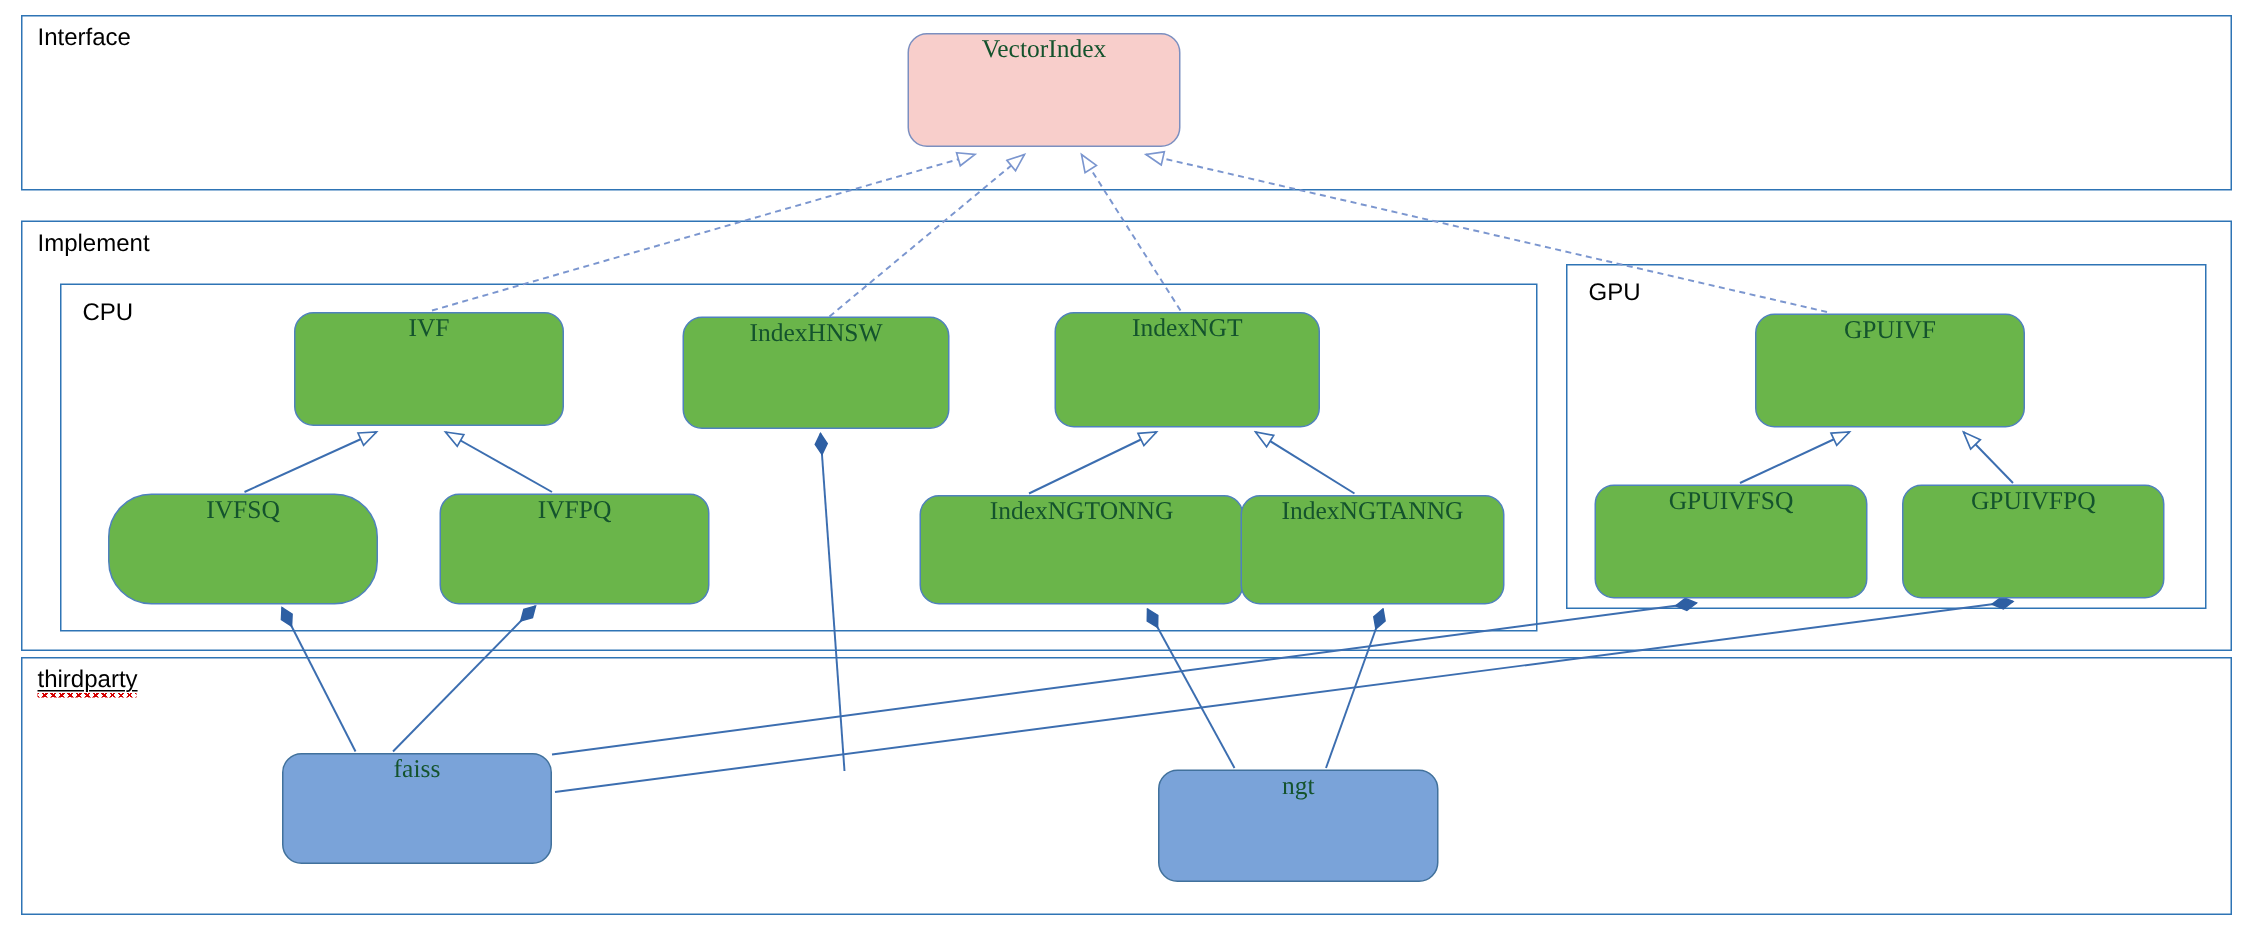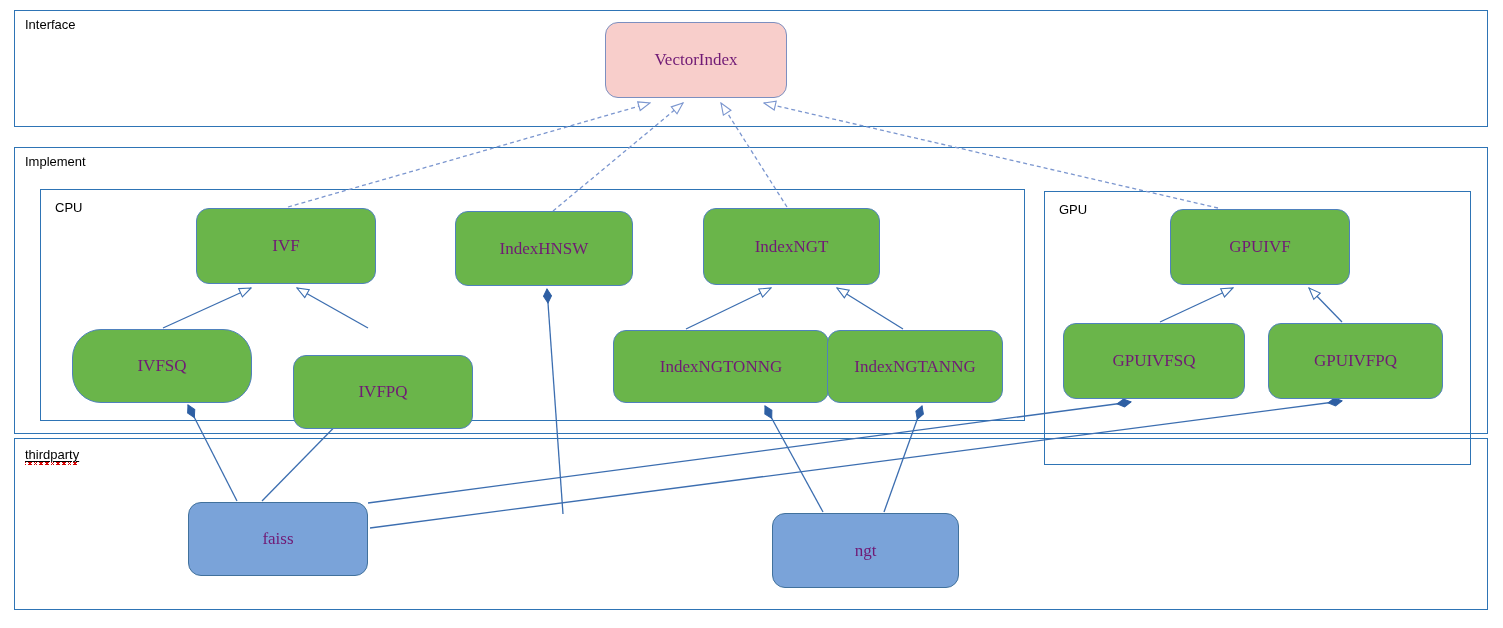--- a/index.html
+++ b/index.html
@@ -13,21 +13,21 @@
   .section{
     position:absolute;
     border:1.6px solid var(--section-border,#2e74b5);
     background:transparent;
     box-sizing:border-box;
     z-index:1;
   }
   .slabel{
     position:absolute;
     top:6px;left:10px;
-    font-size:13px;
+    font-size:16px;
     color:#000;
     font-family:"Liberation Sans",sans-serif;
     white-space:nowrap;
   }
   .slabel.inner{left:14px;top:10px;text-align:right;}
   .misspelled{
     position:relative;
     text-decoration:underline;
     text-decoration-thickness:1px;
     text-underline-offset:2px;
@@ -48,23 +48,23 @@
   .edge-inheritance{stroke:var(--edge-solid,#3c6eb0);stroke-width:1.3;fill:none;}
   .edge-composition{stroke:var(--edge-solid,#3c6eb0);stroke-width:1.3;fill:none;}
   #m-tri path{fill:#ffffff;stroke:var(--edge-solid,#3c6eb0);stroke-width:1.1;}
   #m-tri-l path{fill:#ffffff;stroke:var(--edge-dashed,#7b96cf);stroke-width:1.1;}
   #m-dia path{fill:var(--diamond-fill,#2e5fa3);stroke:var(--diamond-fill,#2e5fa3);}
   .node{
     position:absolute;
     border:1.5px solid;
     border-radius:13px;
     box-sizing:border-box;
-    display:flex;align-items:center;justify-content:center;
+    display:flex;align-items:flex-start;justify-content:center;
     font-family:"Liberation Serif","DejaVu Serif",serif;
-    font-size:17px;color:#701a75;
+    font-size:17px;color:#14532d;
     z-index:3;
     text-align:center;
   }
   .node.green{background:var(--green-fill,#6ab54a);border-color:var(--green-border,#4f81bd);}
   .node.pink{background:var(--pink-fill,#f8cecb);border-color:var(--pink-border,#7c8fc0);}
   .node.blue{background:var(--blue-fill,#7aa3d9);border-color:var(--blue-border,#41719c);}
 </style>
 </head>
 <body>
 
@@ -72,21 +72,21 @@
 
   <div class="section" id="sec-interface" style="left: 14px; top: 10px; width: 1474px; height: 117px;">
     <span class="slabel">Interface</span>
   </div>
   <div class="section" id="sec-implement" style="left: 14px; top: 147px; width: 1474px; height: 287px;">
     <span class="slabel">Implement</span>
   </div>
   <div class="section" id="sec-cpu" style="left: 40px; top: 189px; width: 985px; height: 232px;">
     <span class="slabel inner">CPU</span>
   </div>
-  <div class="section" id="sec-gpu" style="left: 1044px; top: 191px; width: 427px; height: 274px;">
+  <div class="section" id="sec-gpu" style="left: 1044px; top: 176px; width: 427px; height: 230px;">
     <span class="slabel inner">GPU</span>
   </div>
   <div class="section" id="sec-thirdparty" style="left: 14px; top: 438px; width: 1474px; height: 172px;">
     <span class="slabel misspelled">thirdparty</span>
   </div>
 
   <svg class="edges" id="edges-svg" width="1503" height="628" viewBox="0 0 1503 628">
     <defs>
       <marker id="m-tri" markerUnits="userSpaceOnUse" markerWidth="14" markerHeight="12" refX="12.5" refY="5.5" orient="auto">
         <path d="M1,1 L12.5,5.5 L1,10 Z"></path>
@@ -130,21 +130,21 @@
     </div>
   <div class="node green" id="node-indexngt" style="left: 703px; top: 208px; width: 177px; height: 77px;">
       <span>IndexNGT</span>
     </div>
   <div class="node green" id="node-gpuivf" style="left: 1170px; top: 209px; width: 180px; height: 76px;">
       <span>GPUIVF</span>
     </div>
   <div class="node green" id="node-ivfsq" style="left: 72px; top: 329px; width: 180px; height: 74px; border-radius: 29px;">
       <span>IVFSQ</span>
     </div>
-  <div class="node green" id="node-ivfpq" style="left: 293px; top: 329px; width: 180px; height: 74px; margin-top: 26px;">
+  <div class="node green" id="node-ivfpq" style="left: 293px; top: 329px; width: 180px; height: 74px;">
       <span>IVFPQ</span>
     </div>
   <div class="node green" id="node-indexngtonng" style="left: 613px; top: 330px; width: 216px; height: 73px;">
       <span>IndexNGTONNG</span>
     </div>
   <div class="node green" id="node-indexngtanng" style="left: 827px; top: 330px; width: 176px; height: 73px;">
       <span>IndexNGTANNG</span>
     </div>
   <div class="node green" id="node-gpuivfsq" style="left: 1063px; top: 323px; width: 182px; height: 76px;">
       <span>GPUIVFSQ</span>

